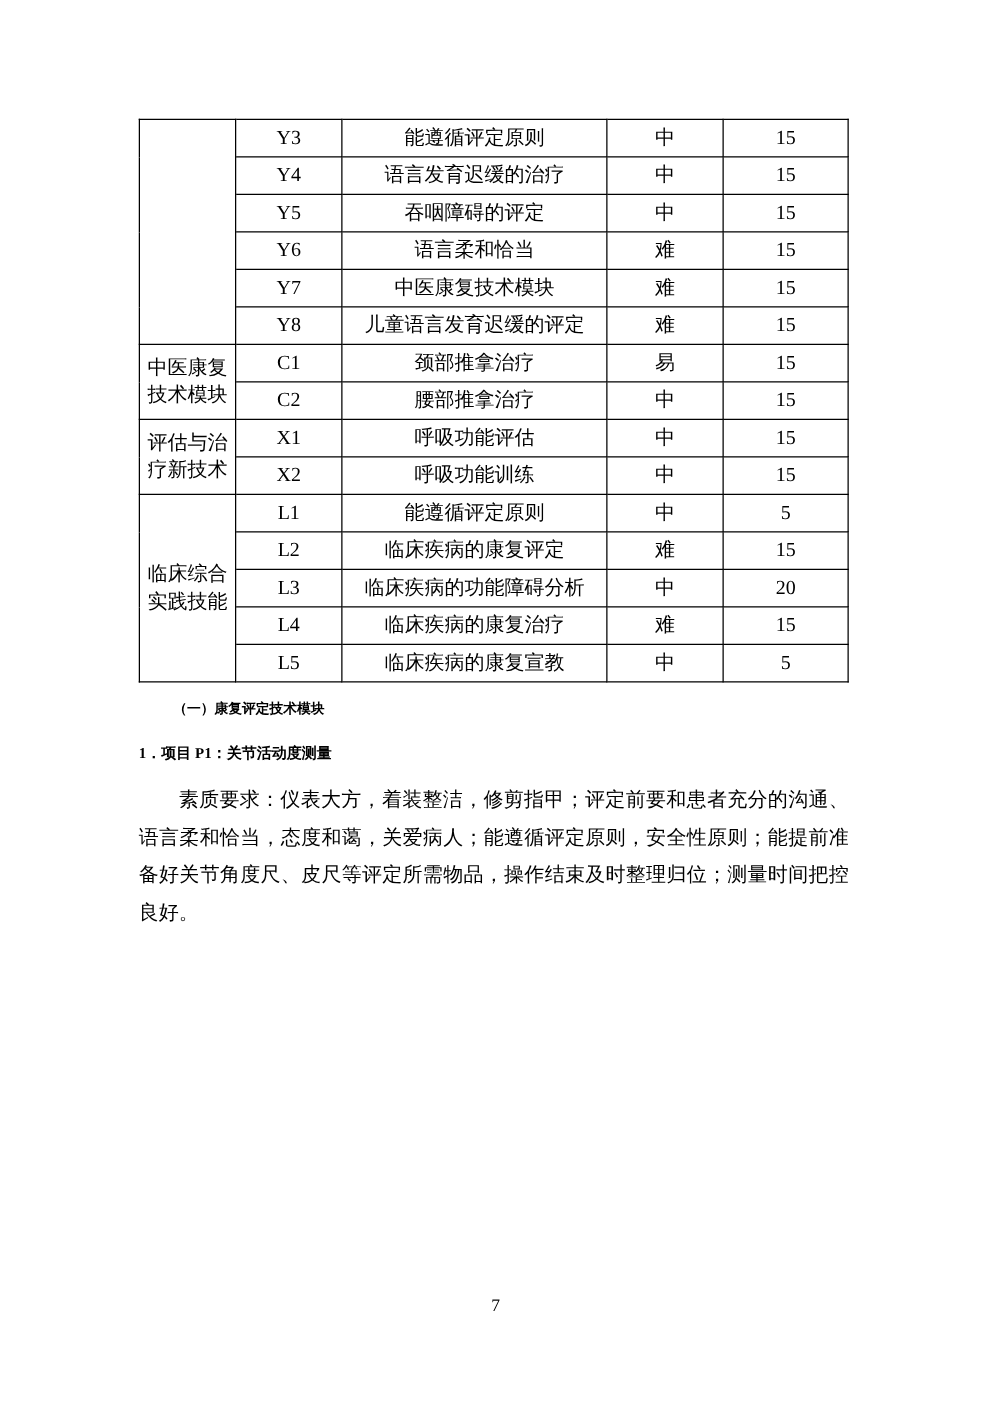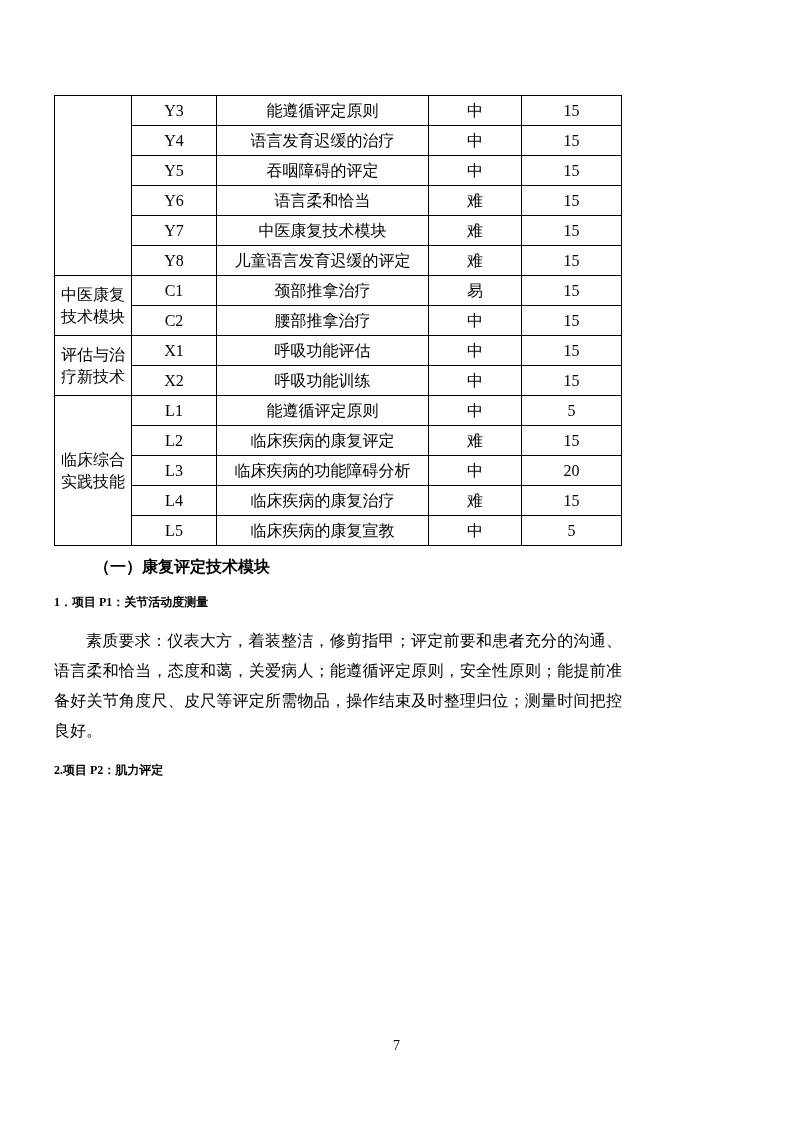--- a/index.html
+++ b/index.html
@@ -9,21 +9,21 @@
     height: 1122px;
     position: relative;
     font-family: "Liberation Serif", "DejaVu Serif", serif;
     color: #000000;
     overflow: hidden;
   }
   .page {
     position: absolute;
     top: 0; left: 0;
     width: 793px; height: 1122px;
-    padding: 95px 112px 0 54px;
+    padding: 95px 112px 0 111px;
   }
   table.course-table {
     border-collapse: collapse;
     table-layout: fixed;
     width: 567px;
   }
   table.course-table td {
     border: 1px solid #000000;
     text-align: center;
     vertical-align: middle;
@@ -32,40 +32,40 @@
     padding: 1px 4px;
     line-height: 1.35;
   }
   td.cat-cell {
     font-size: 16px;
     padding: 1px 6px;
     margin-left: 34px;
   }
   .section-heading {
     font-weight: bold;
-    font-size: 16px;
+    font-size: 11px;
     margin-top: 10px;
     padding-left: 2.5em;
     line-height: 22px;
   }
   .item-heading {
     font-weight: bold;
     font-size: 12px;
     margin-top: 13px;
     line-height: 22px;
   }
   p.body-para {
     font-size: 16px;
     line-height: 30px;
     text-align: justify;
     text-indent: 2em;
     margin-top: 7px;
     width: 568px;
   }
-  p.body-para.gap { margin-top: 13px; }
+  p.body-para.gap { margin-top: 13px; font-family: Liberation Mono, monospace; }
   .page-number {
     position: absolute;
     top: 1038px;
     left: 0;
     width: 793px;
     text-align: center;
     font-size: 14px;
   }
 </style>
 </head>
@@ -179,18 +179,17 @@
       </tbody>
   </table>
 
   <div class="section-heading">（一）康复评定技术模块</div>
 
   <div class="item-heading">1．项目 P1：关节活动度测量</div>
 
 
   <p class="body-para gap">素质要求：仪表大方，着装整洁，修剪指甲；评定前要和患者充分的沟通、语言柔和恰当，态度和蔼，关爱病人；能遵循评定原则，安全性原则；能提前准备好关节角度尺、皮尺等评定所需物品，操作结束及时整理归位；测量时间把控良好。</p>
 
-  <div class="item-heading">2.项目 P2：肌力评定</div>
 
 
 </div>
 
 <div class="page-number">7</div>
 
 </body></html>

